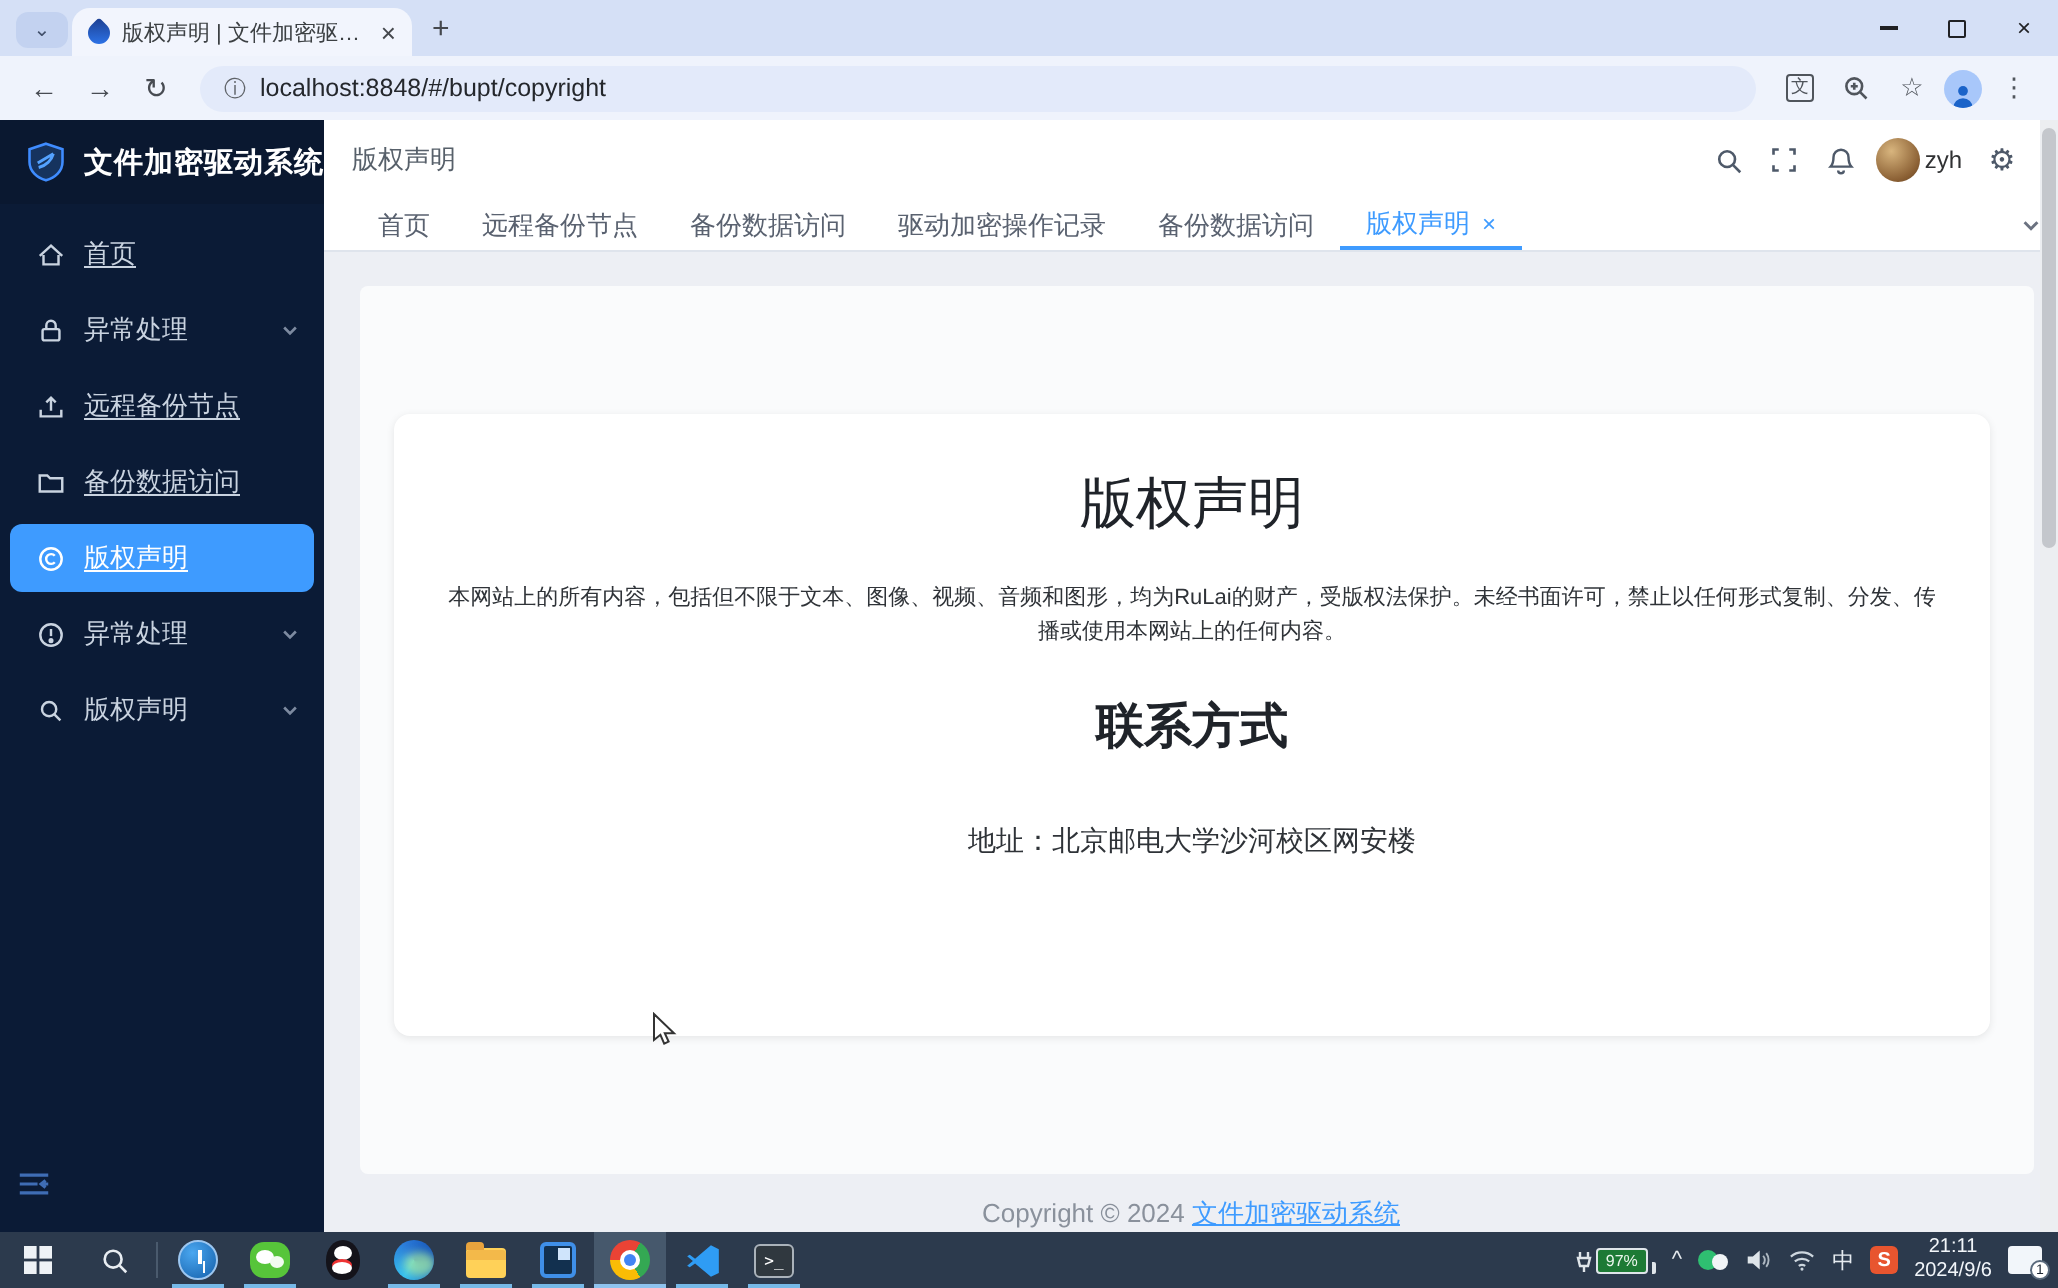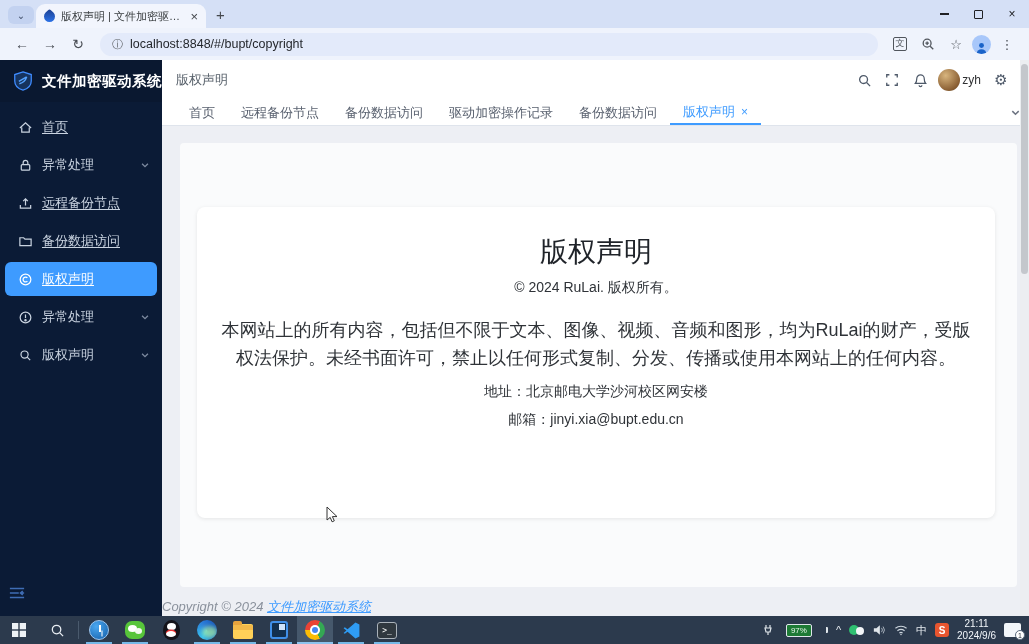--- a/index.html
+++ b/index.html
@@ -56,25 +56,25 @@
   .atab { display:flex; align-items:center; gap:6px; padding:0 13px; font-size:13px; color:#5a6270; }
   .atab.active { color:#3e9bff; border-bottom:2px solid #3e9bff; }
   .atab .x { font-size:12px; }
   .tabs-chev { position:absolute; right:8px; top:0; bottom:0; display:flex; align-items:center; color:#6b7280; }
 
   .content { flex:1; position:relative; background:#edeff4; min-height:0; }
   .panel { position:absolute; left:18px; right:12px; top:17px; bottom:29px; background:#fafbfc; border-radius:4px; }
   .card { position:relative; margin:64px 22px 0 17px; width:798px; height:311px; background:#fff; border-radius:8px; box-shadow:0 1px 4px rgba(0,0,0,.09); text-align:center; padding-top:26px; color:#2f3338; }
   .card h1 { font-size:28px; font-weight:500; color:#1f2329; }
   .card .sub { margin-top:8px; font-size:14px; }
-  .card .para { margin:20px auto 0; width:94%; font-size:18px; line-height:1.55; }
+  .card .para { margin:20px auto 0; width:94%; font-size:11px; line-height:1.55; }
   .card h2 { margin-top:22px; font-size:24px; font-weight:600; color:#1f2329; }
   .card .cline { margin-top:13px; font-size:14px; }
-  .card .cline2 { margin-top:10px; font-size:14px; }
-  .pagefooter { position:absolute; left:0; right:0; bottom:0px; font-size:13px; color:#8a919c;font-style:italic; }
+  .card .cline2 { margin-top:33px; font-size:14px; }
+  .pagefooter { position:absolute; left:0; right:0; bottom:0px; text-align:center; font-size:13px; color:#8a919c; }
   .pagefooter a { color:#3e9bff; text-decoration:underline; }
 
   .scrollbar { position:absolute; right:0; top:0; bottom:0; width:9px; background:#eceef1; }
   .scrollthumb { position:absolute; left:1px; right:1px; top:4px; height:210px; border-radius:4px; background:#c4c7cc; }
 
   .cursor { position:absolute; left:326px; top:506px; z-index:50; pointer-events:none; }
 
   
   .taskbar { height:28px; background:#2c3a4d; display:flex; align-items:stretch; color:#fff; }
   .tb-cell { width:38px; display:flex; align-items:center; justify-content:center; position:relative; }
@@ -97,21 +97,21 @@
   .ic-folder::before { content:""; position:absolute; left:0; top:-3px; width:9px; height:4px; background:#e8a33d; border-radius:2px 2px 0 0; }
   .ic-folder::after { content:""; position:absolute; left:0; top:1px; right:0; height:5px; background:#f3b94a; border-radius:2px 2px 0 0; }
   .ic-vm { width:18px; height:18px; border:2.5px solid #3f8fe8; border-radius:3px; position:relative; background:#12304f; }
   .ic-vm::after { content:""; position:absolute; right:1px; top:1px; width:6px; height:6px; background:#cfe4fb; }
   .ic-chrome { width:20px; height:20px; border-radius:50%; background:conic-gradient(from -90deg,#ea4335 0 120deg,#34a853 120deg 240deg,#fbbc05 240deg 360deg); position:relative; }
   .ic-chrome::before { content:""; position:absolute; left:5px; top:5px; width:10px; height:10px; border-radius:50%; background:#fff; }
   .ic-chrome::after { content:""; position:absolute; left:7px; top:7px; width:6px; height:6px; border-radius:50%; background:#4285f4; }
   .ic-term { width:20px; height:17px; background:#30383f; border:1px solid #aab2ba; border-radius:3px; color:#fff; font-size:8px; font-family:"DejaVu Sans Mono",monospace; display:flex; align-items:center; justify-content:center; }
 
   .tray { margin-left:auto; display:flex; align-items:center; gap:8px; padding-right:8px; font-size:11px; }
-  .battery { display:flex; align-items:center; gap:14px; }
+  .battery { display:flex; align-items:flex-end; gap:2px; }
   .batt-body { width:26px; height:13px; border:1px solid #dfe5ea; border-radius:2px; background:#1d7a35; color:#eaf6ec; font-size:8px; display:flex; align-items:center; justify-content:center; }
   .batt-tip { width:2px; height:6px; background:#dfe5ea; border-radius:0 1px 1px 0; }
   .tray .glyph { color:#e6ebf0; }
   .ic-sogou2 { width:15px; height:11px; position:relative; }
   .ic-sogou2::before { content:""; position:absolute; left:0; top:0; width:10px; height:10px; border-radius:50%; background:#2fbf71; }
   .ic-sogou2::after { content:""; position:absolute; right:0; top:2px; width:8px; height:8px; border-radius:50%; background:#f2f5f7; }
   .ic-s { width:14px; height:14px; border-radius:3px; background:#e8552f; color:#fff; font-weight:bold; font-size:10px; display:flex; align-items:center; justify-content:center; }
   .clock { text-align:center; font-size:10px; line-height:1.25; color:#f2f6fa; }
   .notif { position:relative; width:17px; height:14px; background:#f2f6fa; border-radius:2px; }
   .notif .cnt { position:absolute; right:-4px; bottom:-3px; width:10px; height:10px; border-radius:50%; background:#fff; border:1px solid #5a6a7c; color:#1d2733; font-size:7px; display:flex; align-items:center; justify-content:center; }
@@ -293,24 +293,23 @@
           <svg width="11" height="11" viewBox="0 0 12 12" fill="none" stroke="#6b7280" stroke-width="1.6">
               <path d="M2.5 4.5 6 8l3.5-3.5"></path>
             </svg>
         </div>
       </div>
 
       <div class="content">
         <div class="panel">
           <div class="card">
             <h1>版权声明</h1>
-            <div class="sub">© 2024 RuLai. 版权所有。</div>
             <div class="para">本网站上的所有内容，包括但不限于文本、图像、视频、音频和图形，均为RuLai的财产，受版权法保护。未经书面许可，禁止以任何形式复制、分发、传播或使用本网站上的任何内容。</div>
+            <h2>联系方式</h2>
             <div class="cline2">地址：北京邮电大学沙河校区网安楼</div>
-            <div class="cline2">邮箱：jinyi.xia@bupt.edu.cn</div>
           </div>
         </div>
         <div class="pagefooter">
           <span>Copyright © 2024 </span><a>文件加密驱动系统</a>
         </div>
       </div>
     </div>
 
     <div class="scrollbar">
         <div class="scrollthumb"></div>

